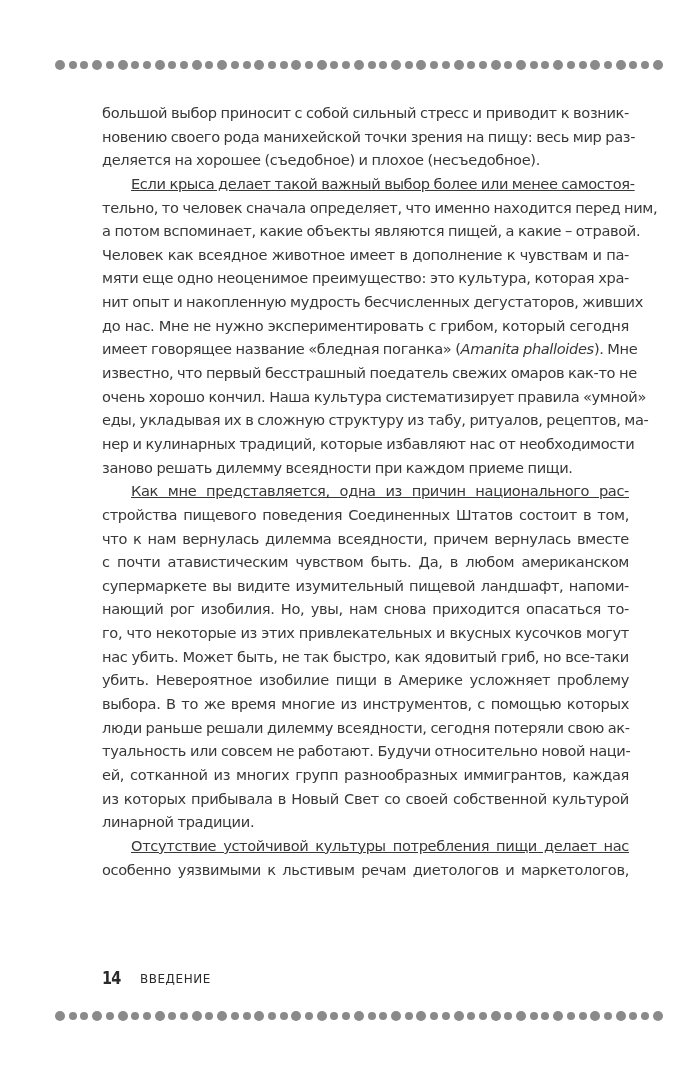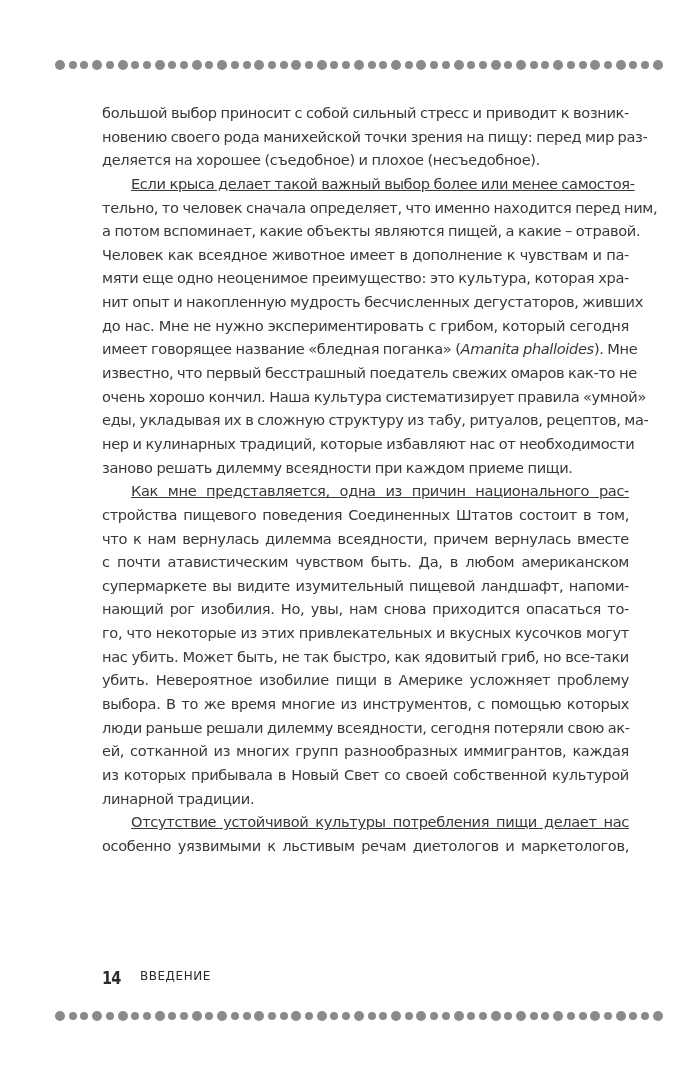--- a/index.html
+++ b/index.html
@@ -61,21 +61,21 @@
   }
   .text-block i {
     font-style: italic;
   }
 
   .footer {
     position: absolute;
     left: 102px;
     top: 968px;
     display: flex;
-    align-items: flex-start;
+    align-items: center;
     color: #2a2a2a;
   }
   .footer .page-num {
     font-family: "DejaVu Sans", sans-serif;
     font-weight: bold;
     font-size: 17px;
     letter-spacing: -1px;
     transform: scaleX(0.85);
     transform-origin: left;
     width: 20px;
@@ -139,21 +139,21 @@
     <span class="dot l" style="background: rgb(138, 138, 138);"></span>
     <span class="dot s" style="background: rgb(138, 138, 138);"></span>
     <span class="dot l" style="background: rgb(138, 138, 138);"></span>
     <span class="dot s" style="background: rgb(138, 138, 138);"></span>
     <span class="dot s" style="background: rgb(138, 138, 138);"></span>
     <span class="dot l" style="background: rgb(138, 138, 138);"></span>
   </div>
 
 <div class="text-block" id="text-block">
     <span class="line">большой выбор приносит с собой сильный стресс и приводит к возник-</span>
-    <span class="line">новению своего рода манихейской точки зрения на пищу: перед мир раз-</span>
+    <span class="line">новению своего рода манихейской точки зрения на пищу: весь мир раз-</span>
     <span class="line last">деляется на хорошее (съедобное) и плохое (несъедобное).</span>
     <span class="line indent">Если крыса делает такой важный выбор более или менее самостоя-</span>
     <span class="line">тельно, то человек сначала определяет, что именно находится перед ним,</span>
     <span class="line">а потом вспоминает, какие объекты являются пищей, а какие – отравой.</span>
     <span class="line">Человек как всеядное животное имеет в дополнение к чувствам и па-</span>
     <span class="line">мяти еще одно неоценимое преимущество: это культура, которая хра-</span>
     <span class="line">нит опыт и накопленную мудрость бесчисленных дегустаторов, живших</span>
     <span class="line">до нас. Мне не нужно экспериментировать с грибом, который сегодня</span>
     <span class="line"><span>имеет говорящее название «бледная поганка» (</span><i>Amanita phalloides</i><span>). Мне</span></span>
     <span class="line">известно, что первый бесстрашный поедатель свежих омаров как-то не</span>
@@ -165,20 +165,21 @@
     <span class="line">стройства пищевого поведения Соединенных Штатов состоит в том,</span>
     <span class="line">что к нам вернулась дилемма всеядности, причем вернулась вместе</span>
     <span class="line">с почти атавистическим чувством быть. Да, в любом американском</span>
     <span class="line">супермаркете вы видите изумительный пищевой ландшафт, напоми-</span>
     <span class="line">нающий рог изобилия. Но, увы, нам снова приходится опасаться то-</span>
     <span class="line">го, что некоторые из этих привлекательных и вкусных кусочков могут</span>
     <span class="line">нас убить. Может быть, не так быстро, как ядовитый гриб, но все-таки</span>
     <span class="line">убить. Невероятное изобилие пищи в Америке усложняет проблему</span>
     <span class="line">выбора. В то же время многие из инструментов, с помощью которых</span>
     <span class="line">люди раньше решали дилемму всеядности, сегодня потеряли свою ак-</span>
+    <span class="line">туальность или совсем не работают. Будучи относительно новой наци-</span>
     <span class="line">ей, сотканной из многих групп разнообразных иммигрантов, каждая</span>
     <span class="line">из которых прибывала в Новый Свет со своей собственной культурой</span>
     <span class="line last">линарной традиции.</span>
     <span class="line indent">Отсутствие устойчивой культуры потребления пищи делает нас</span>
     <span class="line">особенно уязвимыми к льстивым речам диетологов и маркетологов,</span>
   </div>
 
 <div class="footer">
   <span class="page-num">14</span>
   <span class="section">ВВЕДЕНИЕ</span>

